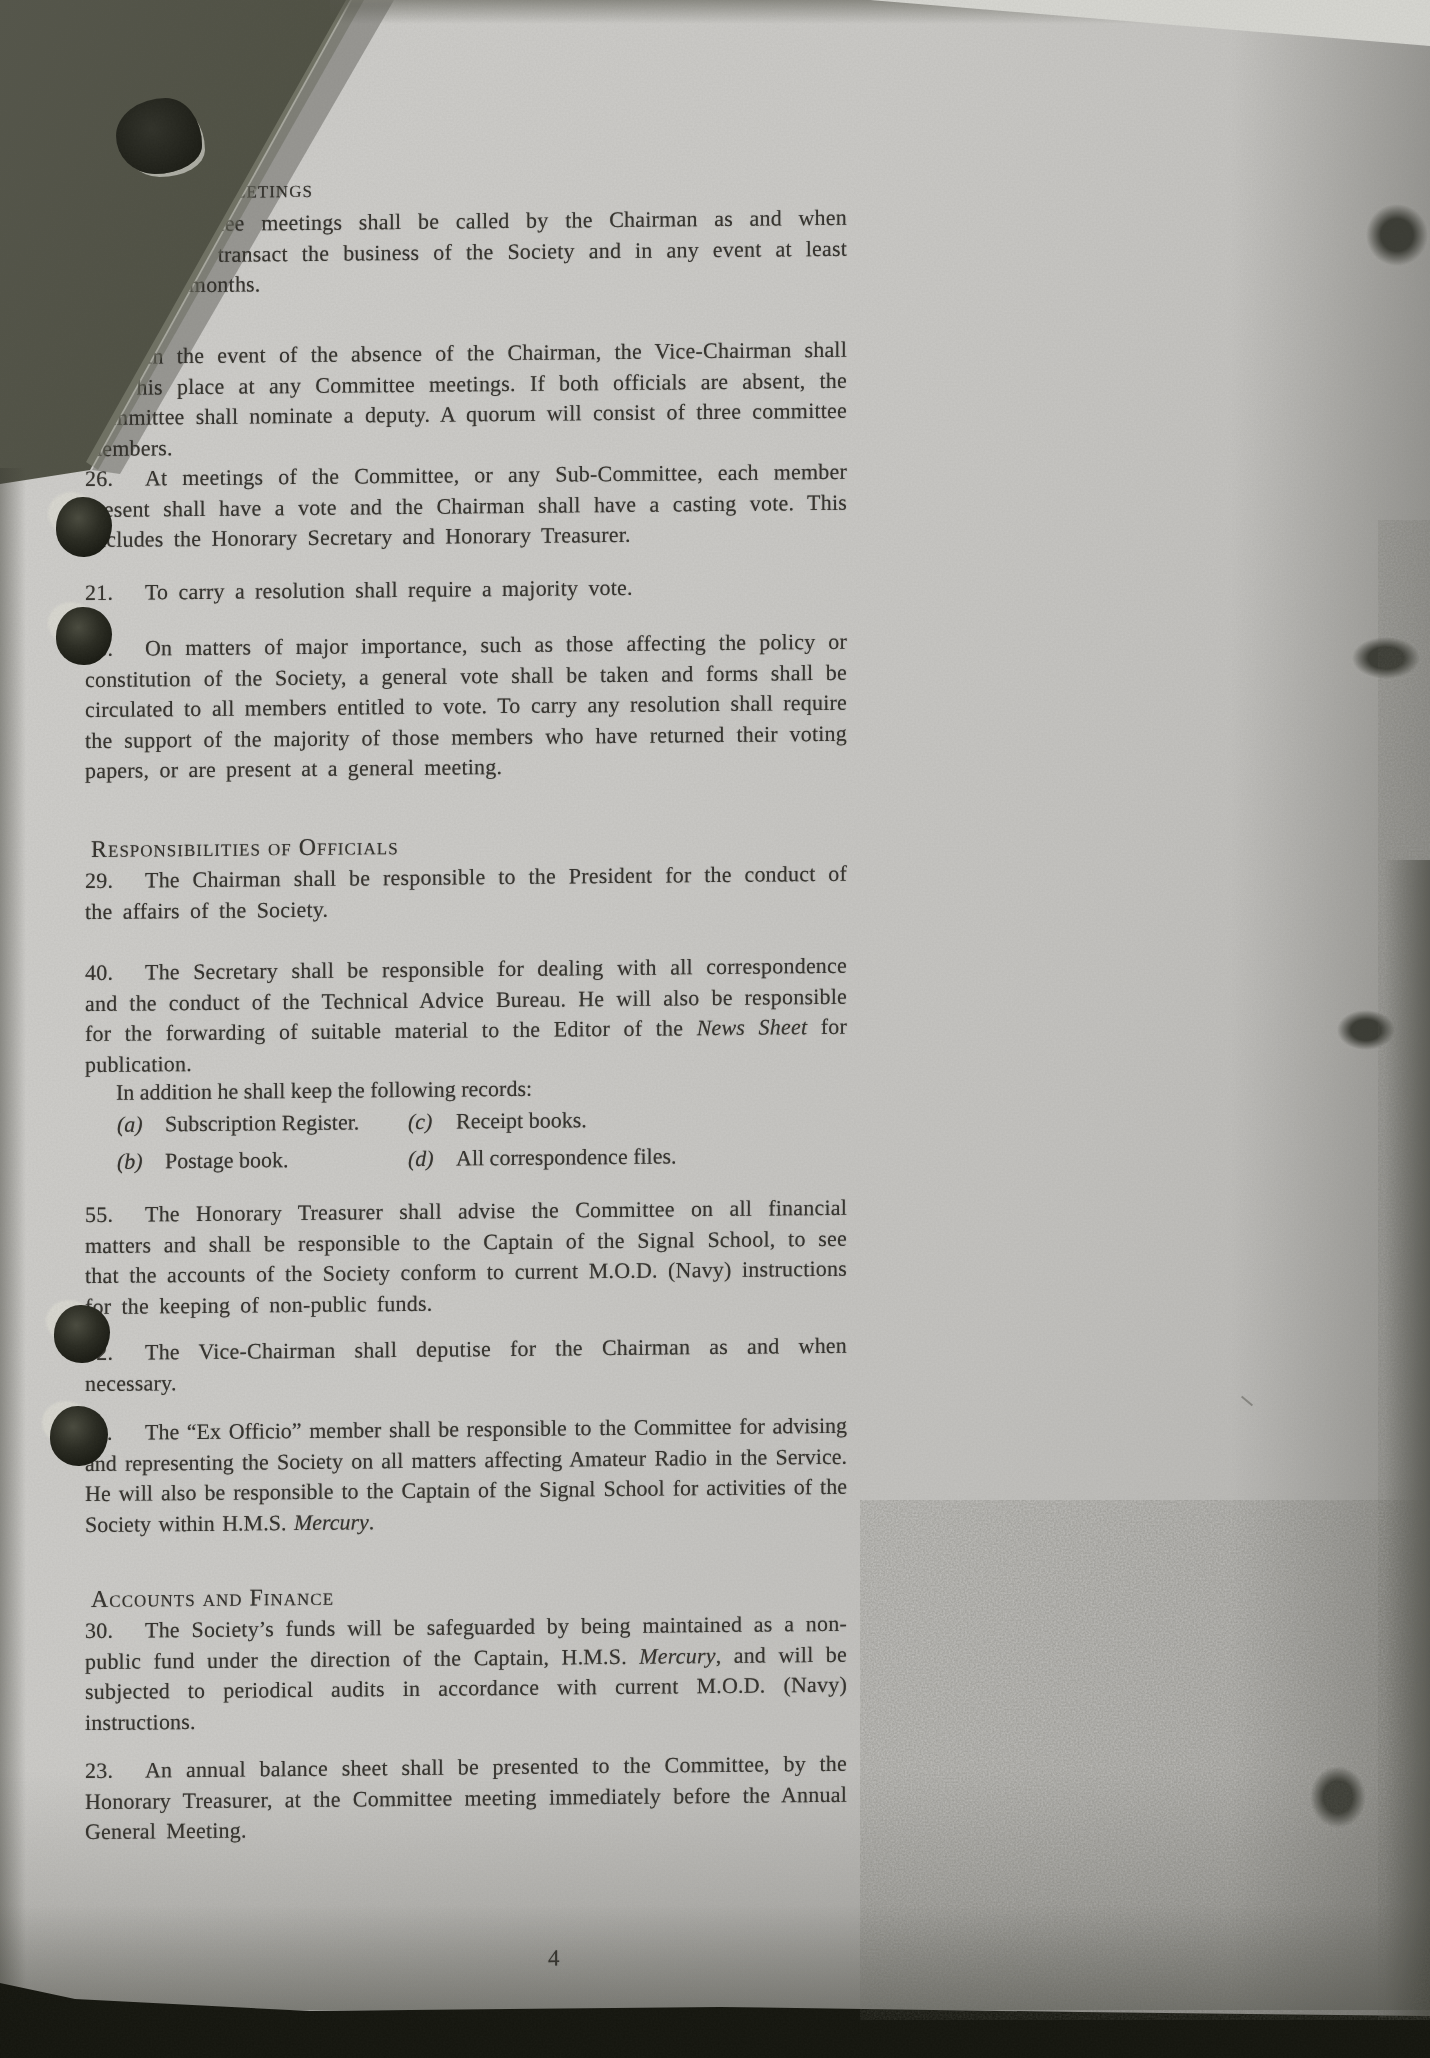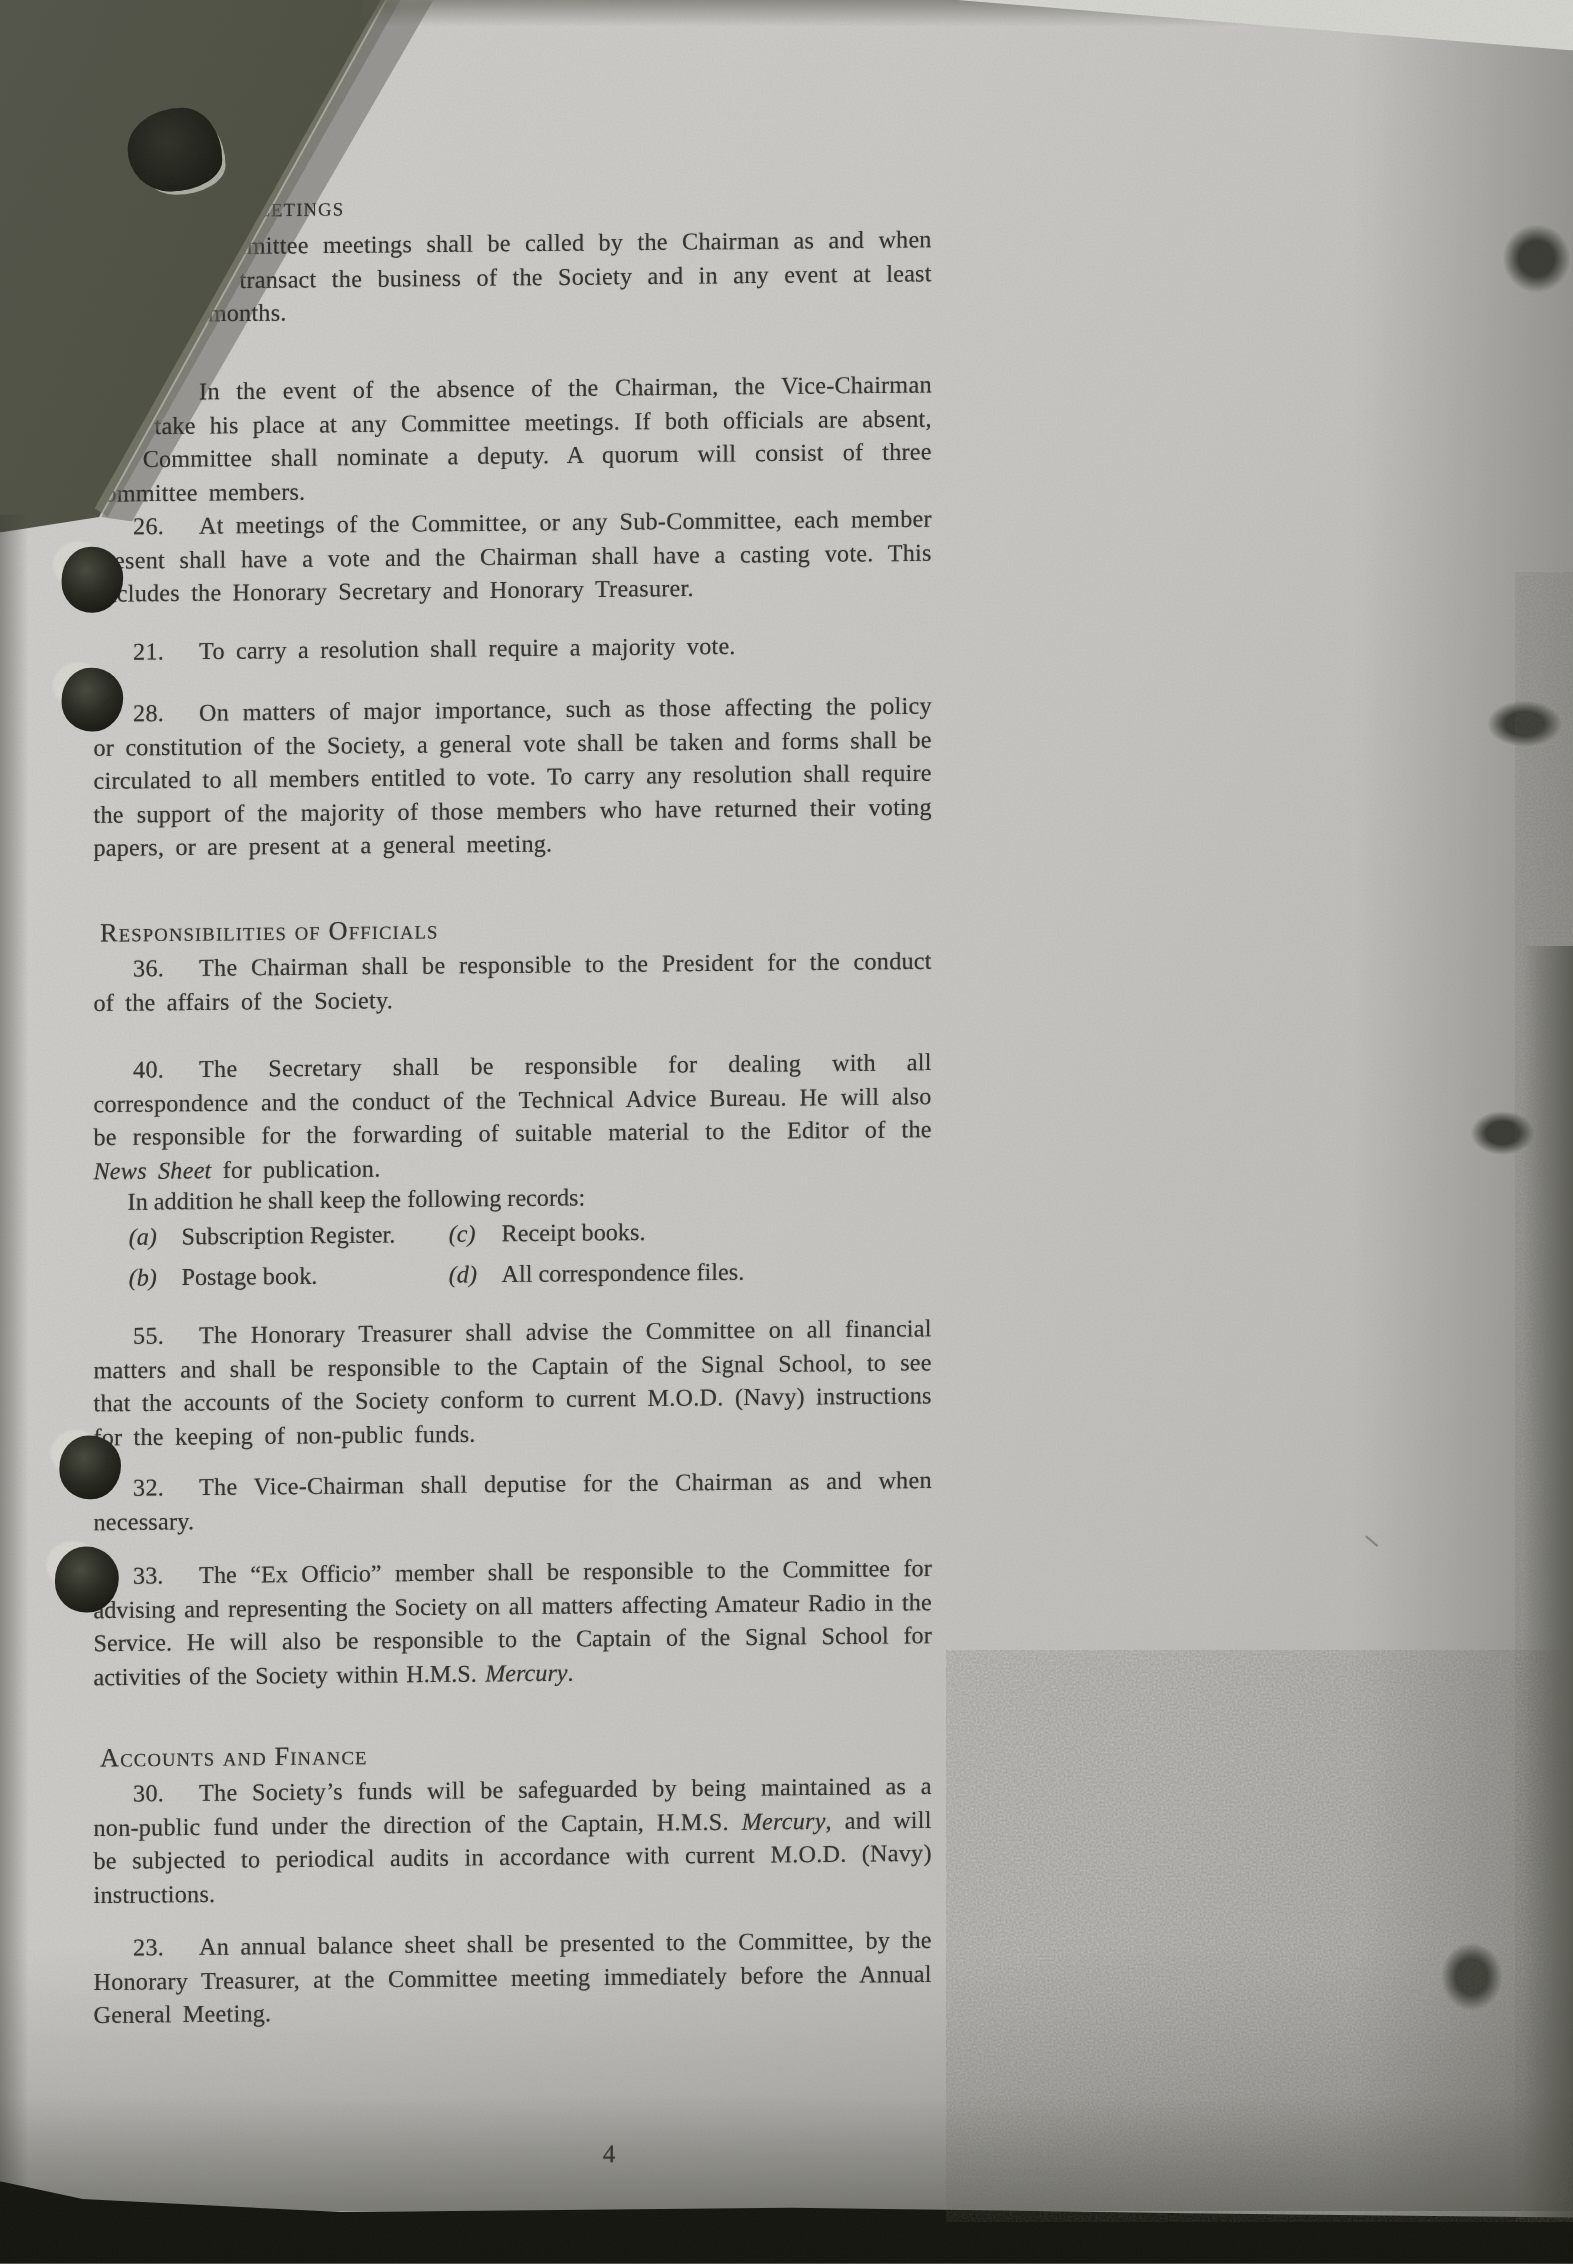--- a/index.html
+++ b/index.html
@@ -12,21 +12,21 @@
       linear-gradient(to right, rgba(0,0,0,0) 86%, rgba(50,50,44,0.30) 100%),
       linear-gradient(108deg,#d0cfcc 0%,#cbcac7 42%,#c3c2bf 68%,#b4b3b0 100%);}
   .vignette{position:absolute;inset:0;
     background:radial-gradient(125% 120% at 44% 42%, rgba(0,0,0,0) 62%, rgba(34,34,28,0.16) 100%);}
   
   .text-layer{position:absolute;inset:0;transform:skewY(-0.55deg);transform-origin:90px 1030px;
     color:#35332e;text-shadow:0 0 1px rgba(48,46,41,0.55);}
   .para{position:absolute;left:85px;width:762px;font-size:22px;line-height:30.5px;
     text-align:justify;word-spacing:4.5px;letter-spacing:0.2px;}
   .para.tight{word-spacing:2px;letter-spacing:0;}
-  .pnum{display:inline-block;width:60px;margin-left:36px;}
+  .pnum{display:inline-block;width:60px;}
   .heading{position:absolute;left:91px;font-variant:small-caps;font-size:24px;
     letter-spacing:1px;}
   .indent-line{position:absolute;left:116px;font-size:22px;}
   .rec{position:absolute;font-size:22px;}
   .lbl{display:inline-block;width:48px;font-style:italic;}
   .it{font-style:italic;}
   .corner-frag{position:absolute;left:191px;top:92px;font-size:15px;font-weight:bold;
     letter-spacing:16px;color:#2e2d28;}
   .page-num{position:absolute;left:548px;top:1950px;font-size:23px;}
   
@@ -95,21 +95,21 @@
     <div class="para" style="top:342px"><span class="pnum">25.</span><span>In the event of the absence of the Chairman, the Vice-Chairman shall take his place at any Committee meetings. If both officials are absent, the Committee shall nominate a deputy. A quorum will consist of three committee members.</span></div>
 
     <div class="para" style="top:464px"><span class="pnum">26.</span><span>At meetings of the Committee, or any Sub-Committee, each member present shall have a vote and the Chairman shall have a casting vote. This excludes the Honorary Secretary and Honorary Treasurer.</span></div>
 
     <div class="para" style="top:578px"><span class="pnum">21.</span><span>To carry a resolution shall require a majority vote.</span></div>
 
     <div class="para" style="top:634px"><span class="pnum">28.</span><span>On matters of major importance, such as those affecting the policy or constitution of the Society, a general vote shall be taken and forms shall be circulated to all members entitled to vote. To carry any resolution shall require the support of the majority of those members who have returned their voting papers, or are present at a general meeting.</span></div>
 
     <div class="heading" style="top:836px">Responsibilities of Officials</div>
 
-    <div class="para" style="top:866px"><span class="pnum">36.</span><span>The Chairman shall be responsible to the President for the conduct of the affairs of the Society.</span></div>
+    <div class="para" style="top:866px"><span class="pnum">29.</span><span>The Chairman shall be responsible to the President for the conduct of the affairs of the Society.</span></div>
 
     <div class="para" style="top:958px"><span class="pnum">40.</span><span>The Secretary shall be responsible for dealing with all correspondence and the conduct of the Technical Advice Bureau. He will also be responsible for the forwarding of suitable material to the Editor of the </span><span class="it">News Sheet</span><span> for publication.</span></div>
 
     <div class="indent-line" style="top:1080px">In addition he shall keep the following records:</div>
 
     <div class="rec" style="left:117px;top:1112px"><span class="lbl">(a)</span><span>Subscription Register.</span></div>
     <div class="rec" style="left:117px;top:1149px"><span class="lbl">(b)</span><span>Postage book.</span></div>
     <div class="rec" style="left:408px;top:1112px"><span class="lbl">(c)</span><span>Receipt books.</span></div>
     <div class="rec" style="left:408px;top:1149px"><span class="lbl">(d)</span><span>All correspondence files.</span></div>
 

